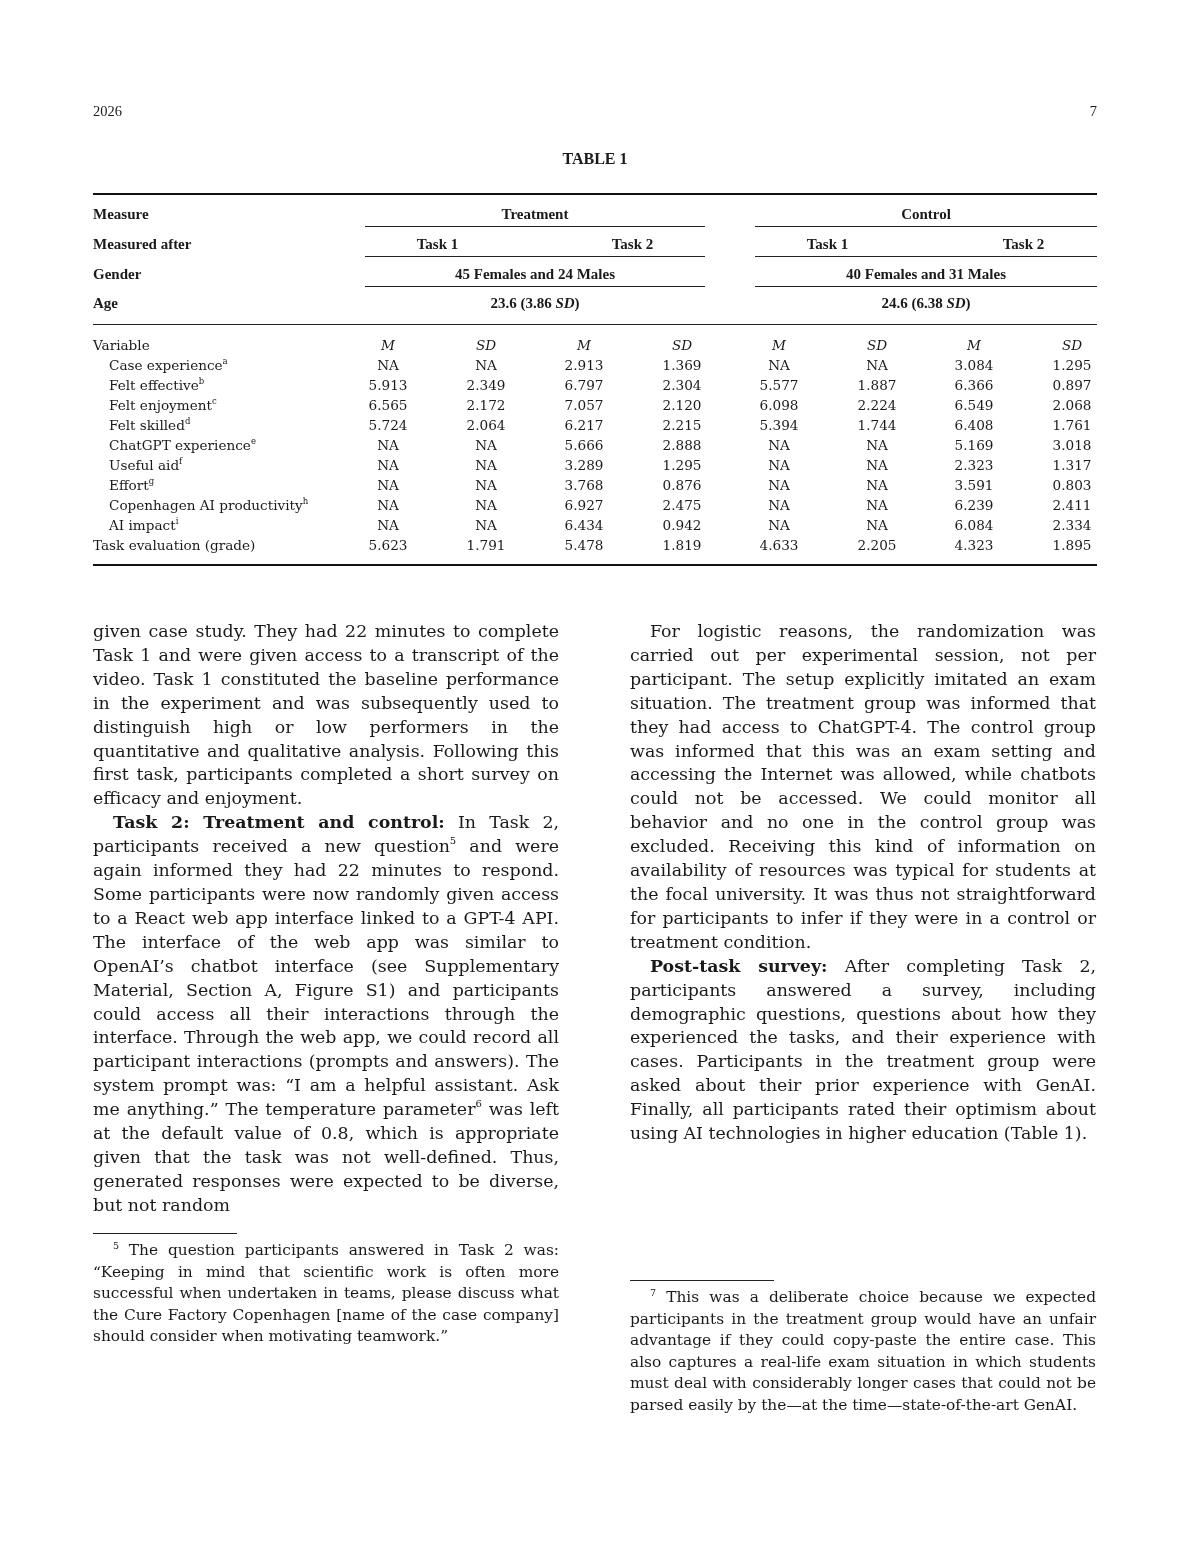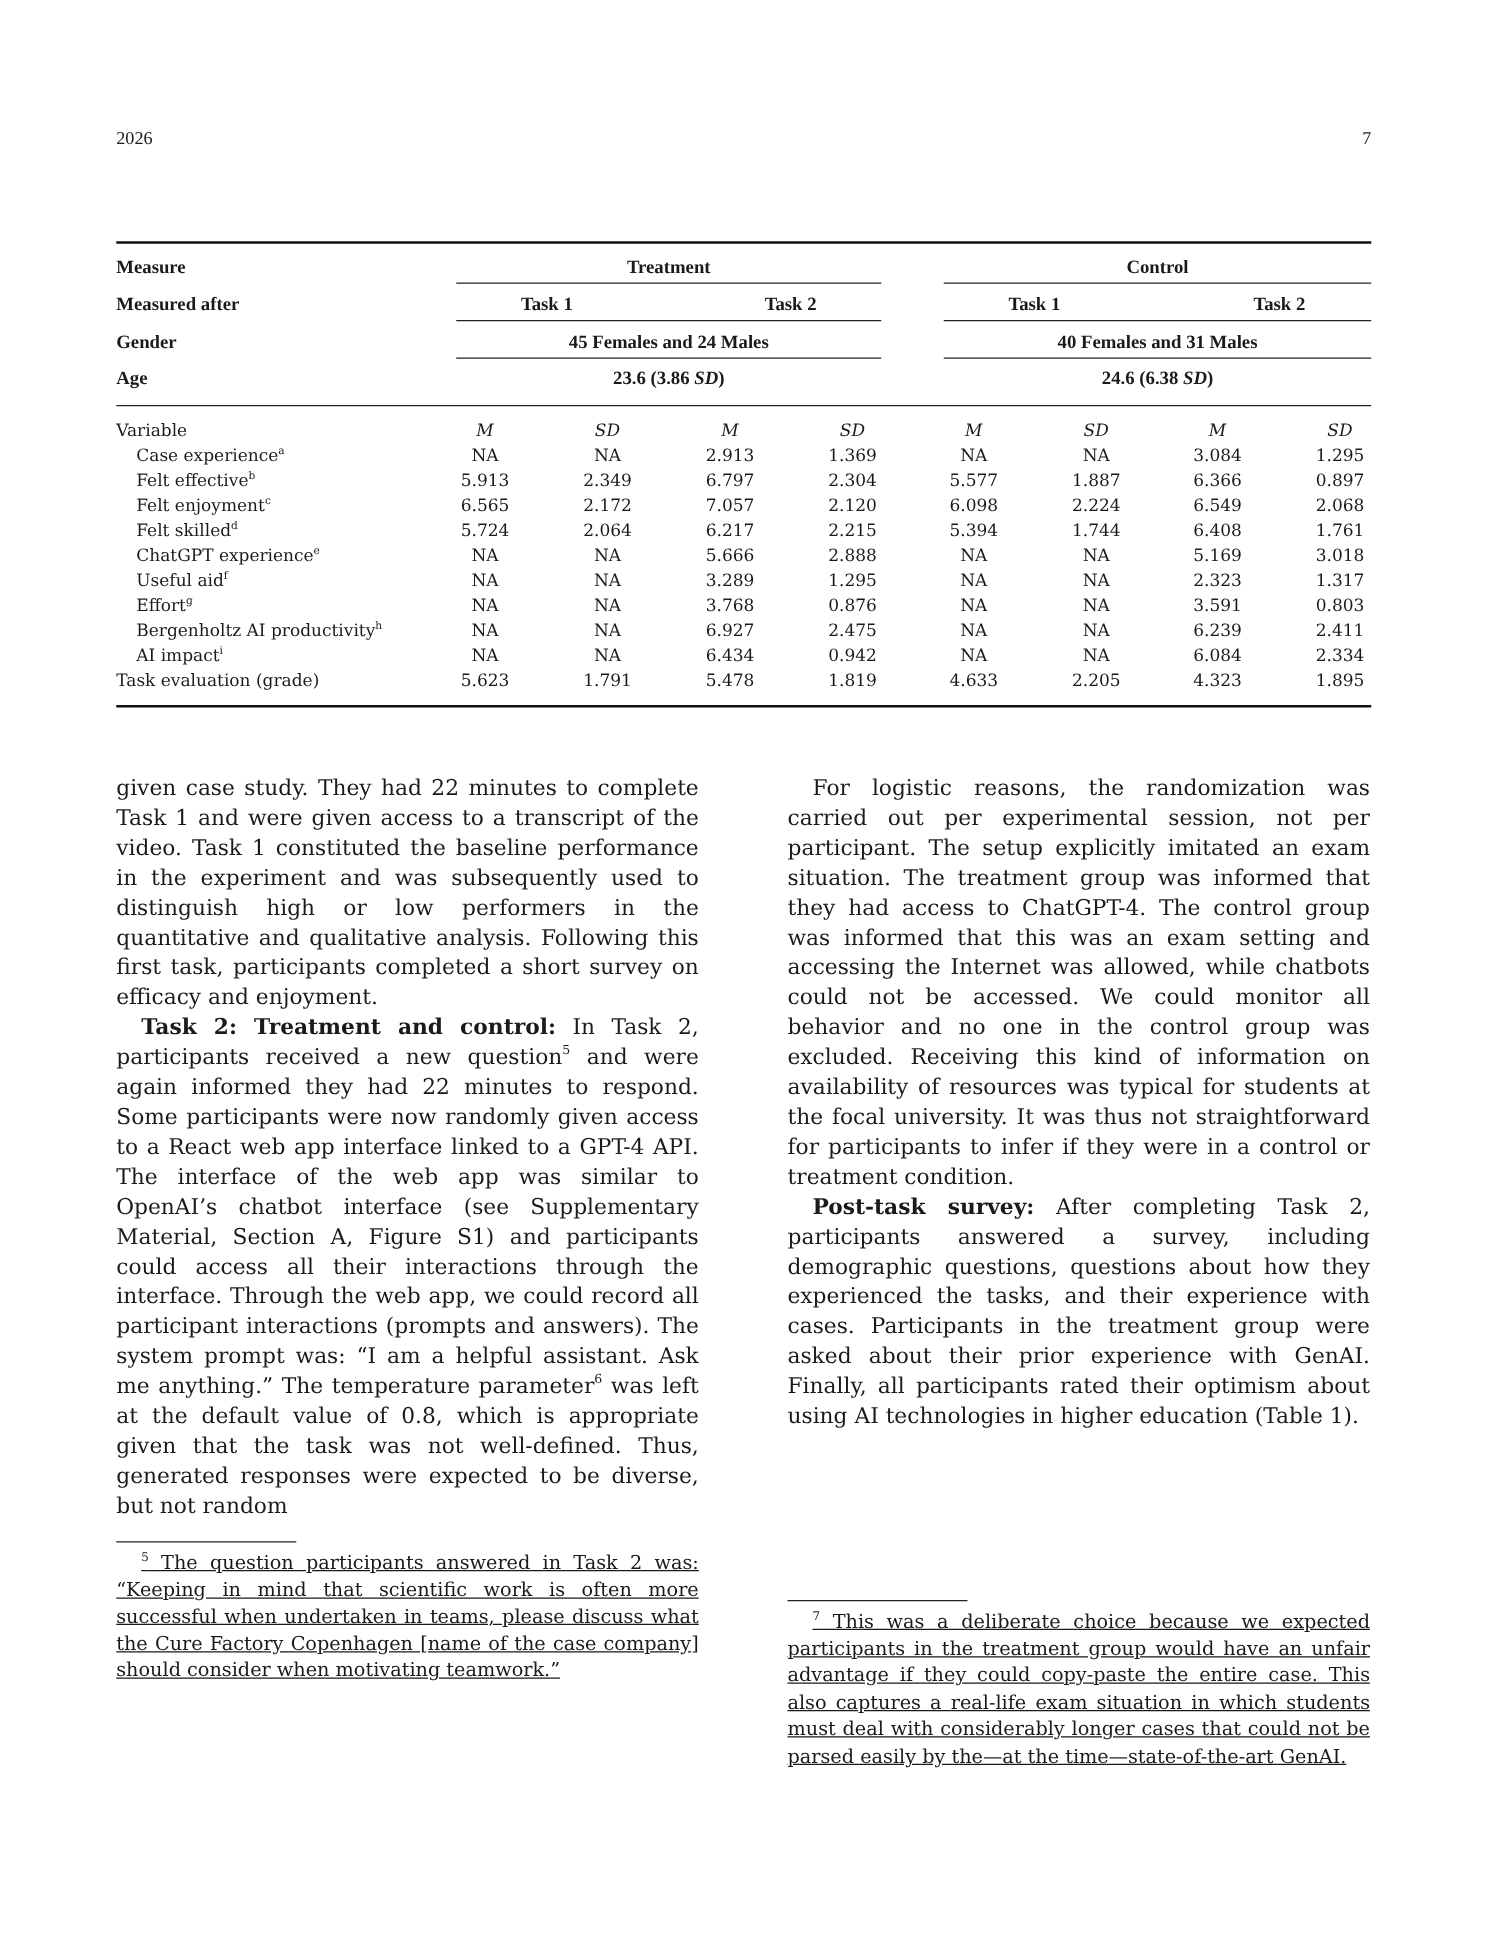--- a/index.html
+++ b/index.html
@@ -28,33 +28,34 @@
 
   .col { position: absolute; width: 466px; font-family: "DejaVu Serif", serif; font-size: 17.4px; line-height: 23.9px; text-align: justify; }
   .col p { margin: 0; }
   .col p.ind { text-indent: 20px; }
   .col sup { font-size: 10px; vertical-align: 8px; line-height: 0; }
   .col b { font-weight: bold; }
   .col-left { left: 93px; top: 620px; }
   .col-right { left: 630px; top: 620px; }
 
   .fn-rule { position: absolute; height: 1px; width: 144px; background: #222; }
-  .fn-block { position: absolute; width: 466px; font-family: "DejaVu Serif", serif; font-size: 15.4px; line-height: 21.6px; text-align: justify; text-decoration: underline; }
+  .fn-block { position: absolute; width: 466px; font-family: "DejaVu Serif", serif; font-size: 15.4px; line-height: 21.6px; text-align: justify; }
   .fn-block p { margin: 0; text-indent: 20px; }
   .fn-block sup { font-size: 9.5px; vertical-align: 6px; line-height: 0; }
 </style>
 </head>
 <body>
 
 <div class="runhead">
   <span class="year">2026</span>
   <span class="pageno">7</span>
 </div>
 
 <div class="tbl-title">
+  <div>TABLE 1</div>
 </div>
 
 <div class="table" id="tbl">
   <div class="rule-thick" style="top:0px;"></div>
 
   <div class="hdr-row" style="top:13px;">
     <span class="lab">Measure</span>
     <span class="c" style="left:272px;width:340px;">Treatment</span>
     <span class="c" style="left:662px;width:342px;">Control</span>
   </div>
@@ -170,21 +171,21 @@
         <span class="v" style="left: 250px;">NA</span>
         <span class="v" style="left: 348px;">NA</span>
         <span class="v" style="left: 446px;">3.768</span>
         <span class="v" style="left: 544px;">0.876</span>
         <span class="v" style="left: 641px;">NA</span>
         <span class="v" style="left: 739px;">NA</span>
         <span class="v" style="left: 836px;">3.591</span>
         <span class="v" style="left: 934px;">0.803</span>
       </div>
       <div class="data-row" style="top: 304px;">
-        <span class="lab indent"><span>Bergenholtz AI productivity</span><sup class="fn">h</sup></span>
+        <span class="lab indent"><span>Copenhagen AI productivity</span><sup class="fn">h</sup></span>
         <span class="v" style="left: 250px;">NA</span>
         <span class="v" style="left: 348px;">NA</span>
         <span class="v" style="left: 446px;">6.927</span>
         <span class="v" style="left: 544px;">2.475</span>
         <span class="v" style="left: 641px;">NA</span>
         <span class="v" style="left: 739px;">NA</span>
         <span class="v" style="left: 836px;">6.239</span>
         <span class="v" style="left: 934px;">2.411</span>
       </div>
       <div class="data-row" style="top: 324px;">

